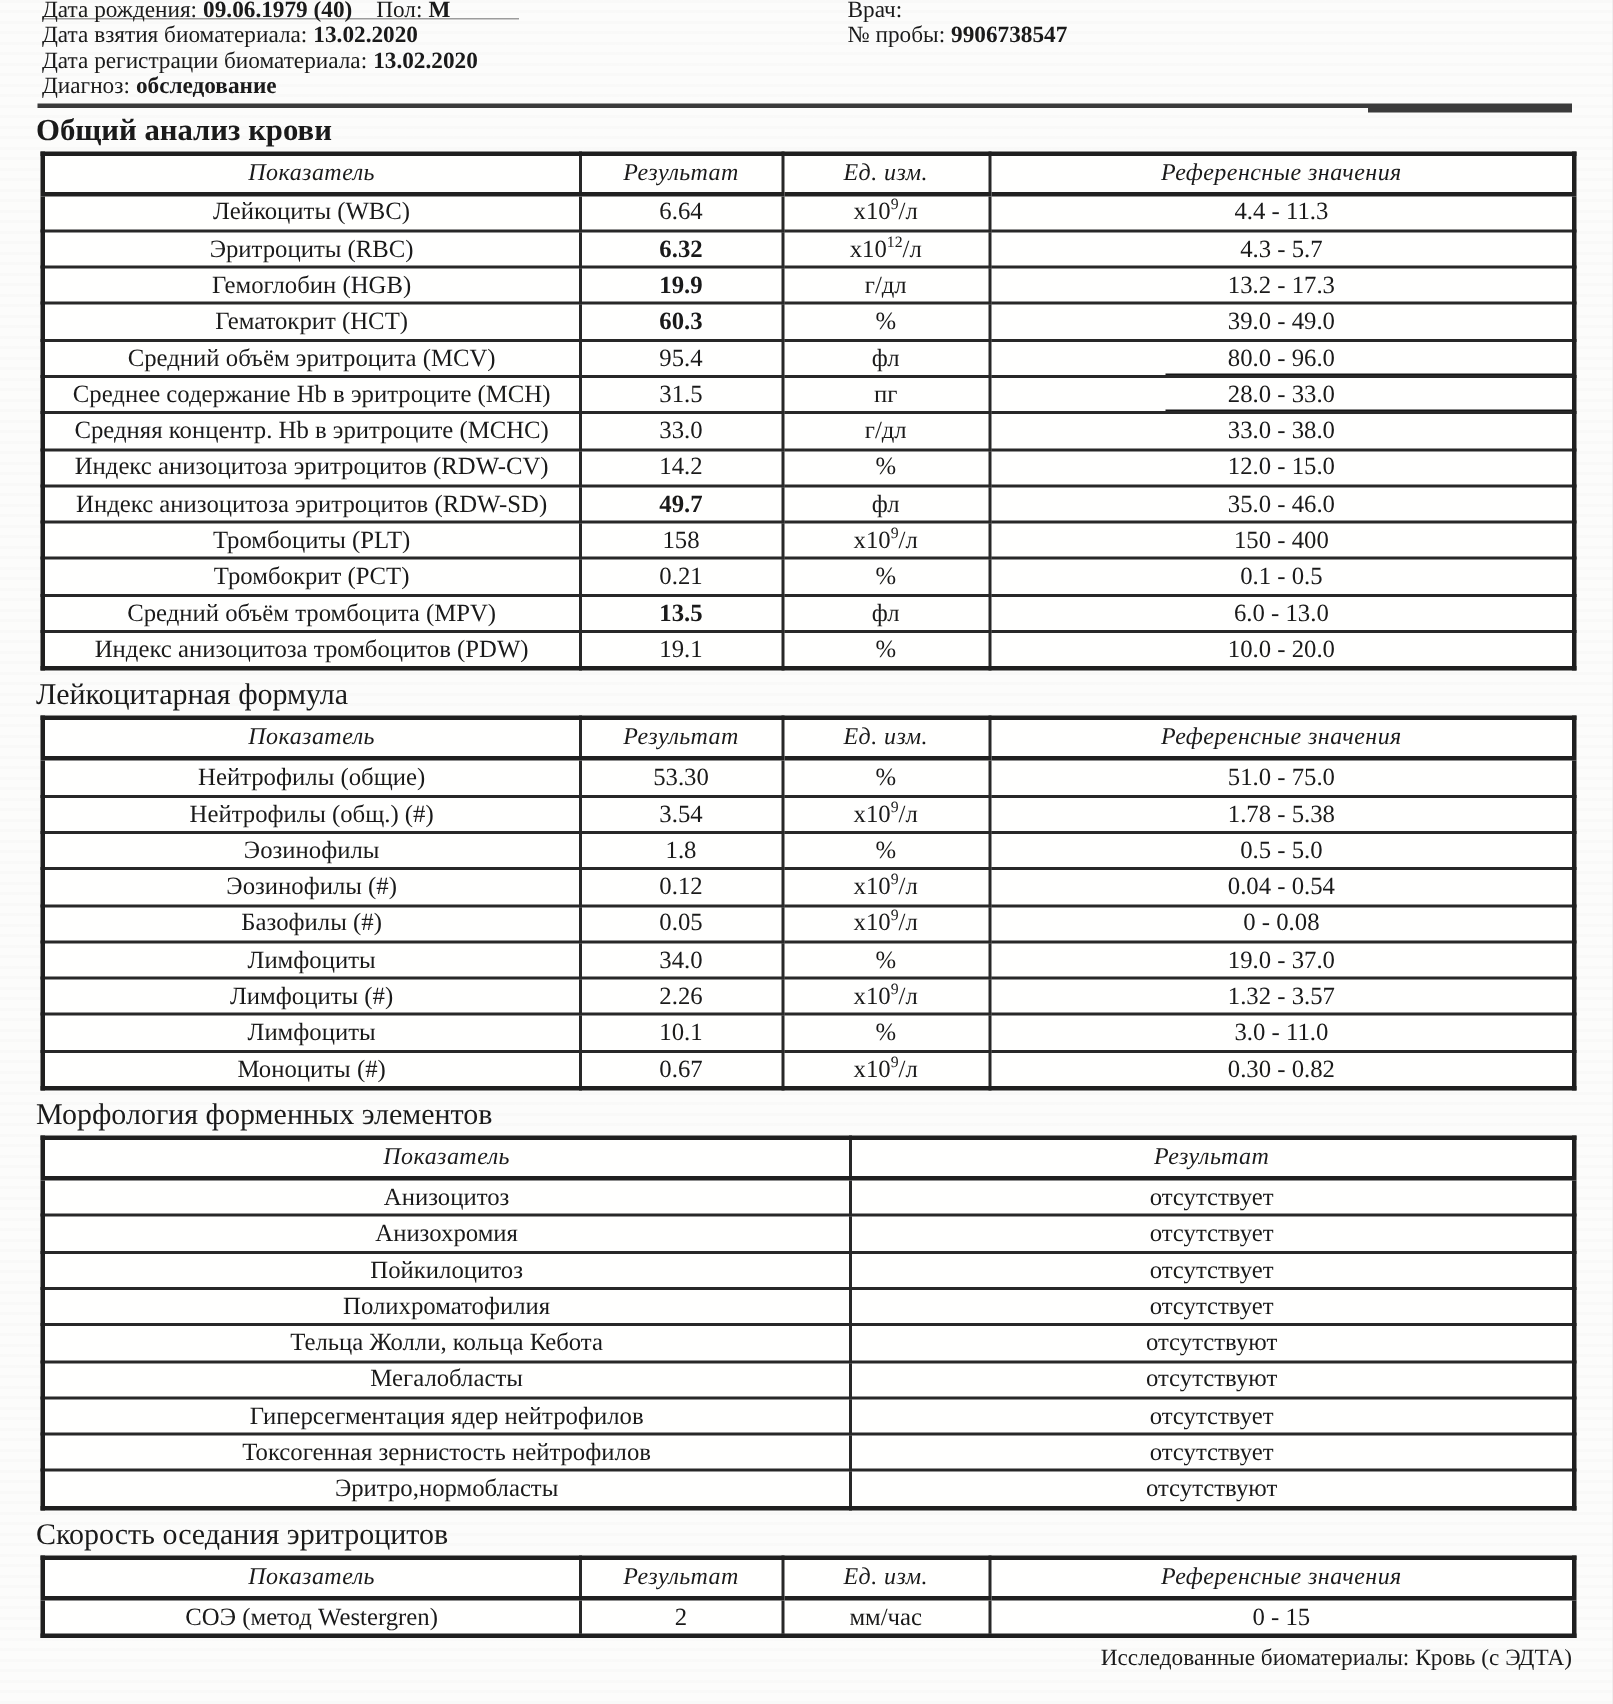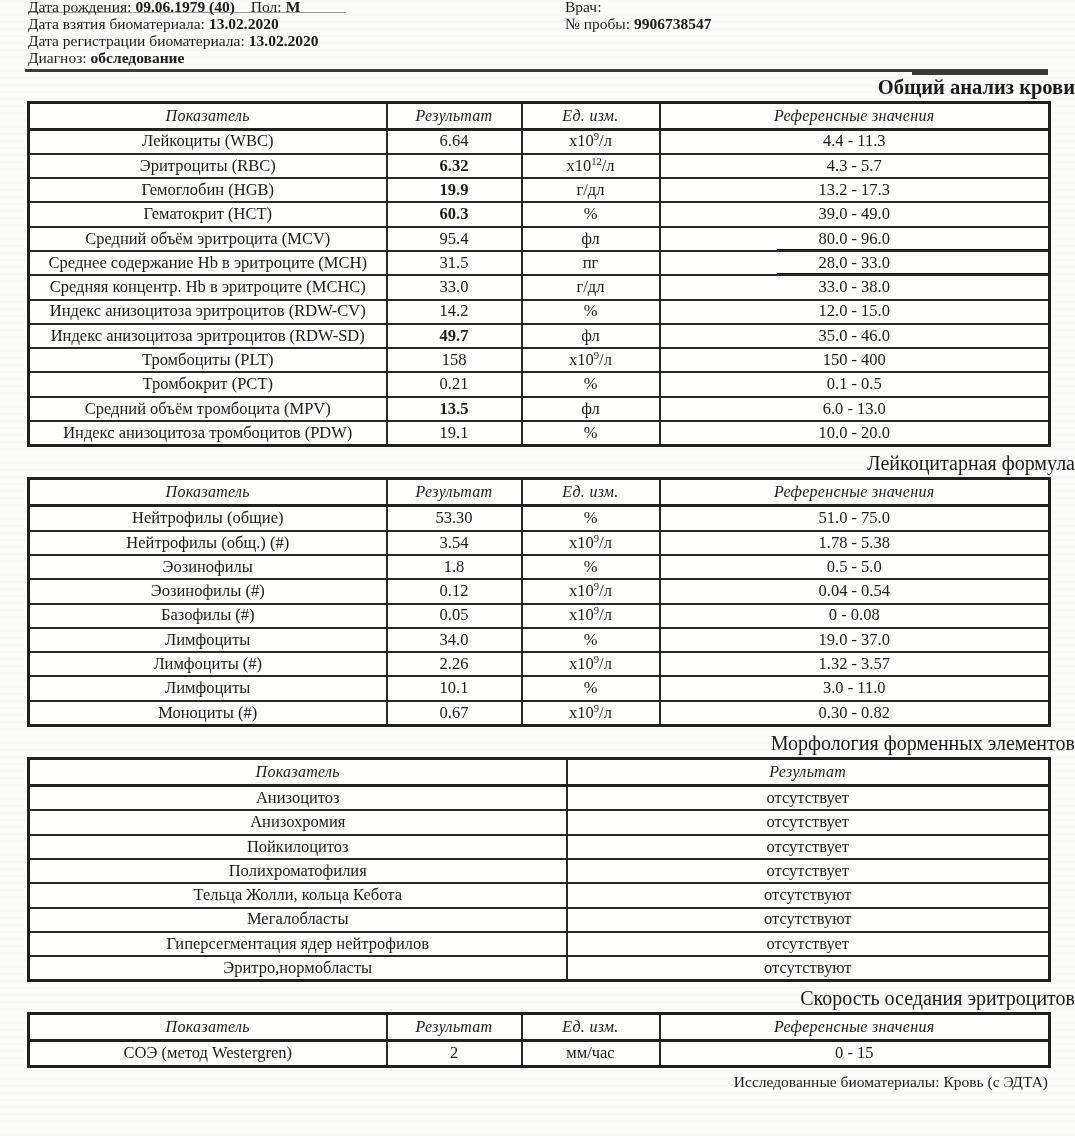--- a/index.html
+++ b/index.html
@@ -14,21 +14,21 @@
   .hl { width:537px; }
   .hr { flex:1; }
   .field b { font-weight:bold; margin-left:4px; }
   .line1 { position:relative; }
   .line1::after { content:""; position:absolute; left:0; top:14px; width:318px; height:1px; background:rgba(40,40,40,0.45); }
   .gap { display:inline-block; width:16px; }
   
   .rule { margin:3px 0 0 25px; width:1023px; height:2.5px; background:#3b3b3b; position:relative; }
   .rule-seg { position:absolute; right:0; top:3px; width:136px; height:2.5px; background:#3b3b3b; }
   
-  .section-title { text-align:right; font-size:20px; line-height:23px; margin-top:5px; }
+  .section-title { text-align:left; font-size:20px; line-height:23px; margin-top:5px;padding-left:24px; }
   .section-title.bold { font-weight:bold; font-size:20.5px; margin-top:4px; }
   table.results-table { border-collapse:collapse; table-layout:fixed; width:1021px; margin:2px 0 0 27px; background:#fffffe; }
   .results-table th, .results-table td { border:2px solid #282828; }
   .results-table { border:3px solid #1f1f1f; }
   .results-table th {
     font-style:italic; font-weight:normal; font-size:16px; height:24px;
     text-align:center; letter-spacing:0.3px; border-bottom:3px solid #202020; padding:0 17px;
   }
   .results-table td {
     font-size:16.5px; height:22.3px; line-height:1; padding:0 4px;
@@ -285,20 +285,24 @@
           </tr>
           <tr>
             <td class="c-name">Мегалобласты</td>
             <td>отсутствуют</td>
           </tr>
           <tr>
             <td class="c-name">Гиперсегментация ядер нейтрофилов</td>
             <td>отсутствует</td>
           </tr>
           <tr>
+            <td class="c-name">Токсогенная зернистость нейтрофилов</td>
+            <td>отсутствует</td>
+          </tr>
+          <tr>
             <td class="c-name">Эритро,нормобласты</td>
             <td>отсутствуют</td>
           </tr>
         </tbody>
       </table>
       <div class="section-title">Скорость оседания эритроцитов</div>
       <table class="results-table four-col">
         <colgroup>
           <col class="c1">
           <col class="c2">

